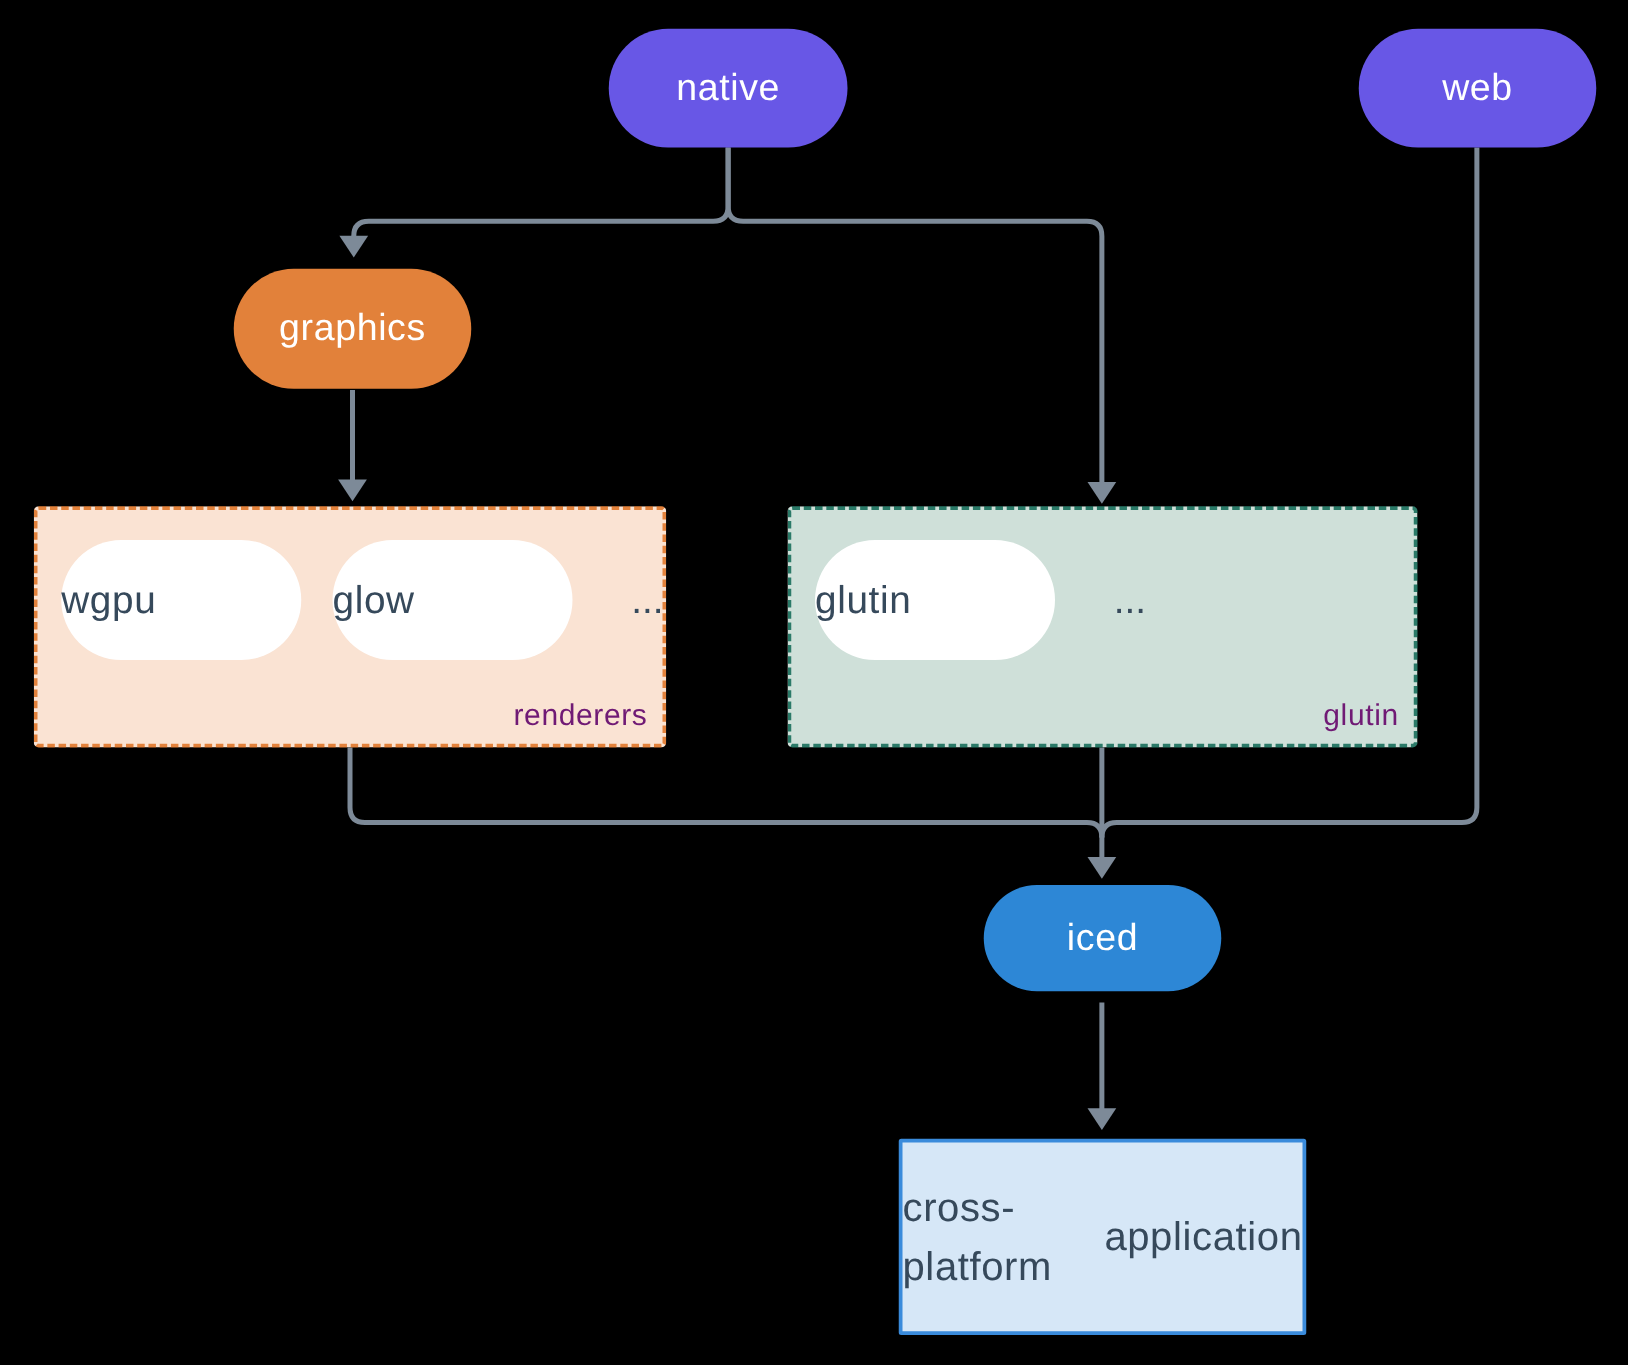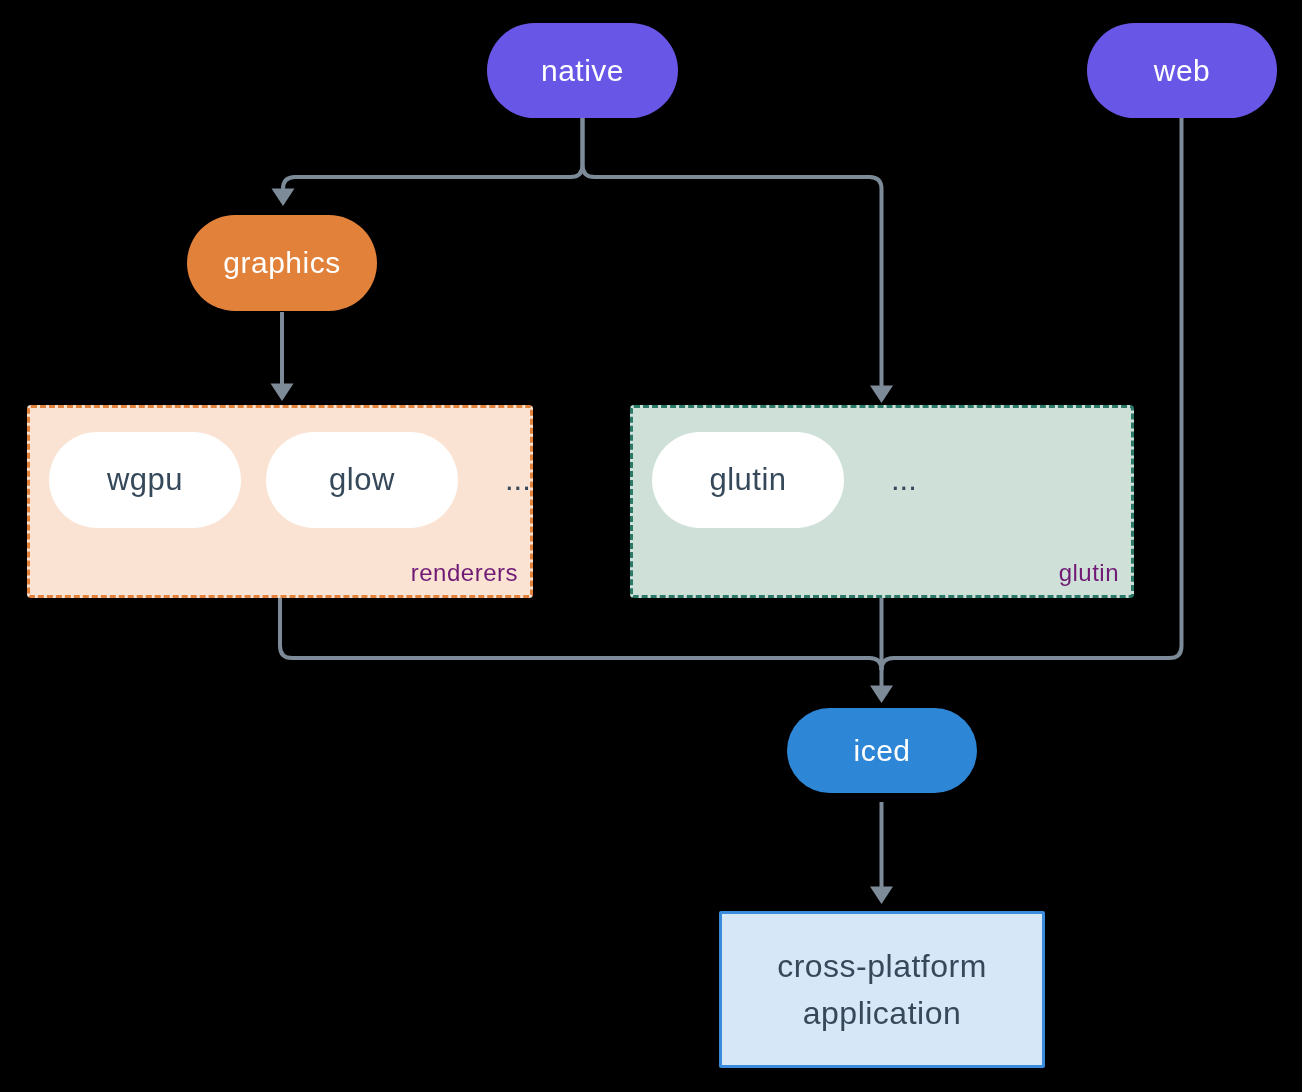--- a/index.html
+++ b/index.html
@@ -62,21 +62,21 @@
     align-items: center;
     gap: 25px;
   }
   .white-pill {
     width: 192px;
     height: 96px;
     background: #ffffff;
     border-radius: 48px;
     display: flex;
     align-items: center;
-    justify-content: center;
+    justify-content: flex-start;
     font-size: 31px;
     letter-spacing: 0.5px;
     color: #36495b;
   }
   .ellipsis {
     margin-left: 22px;
     font-size: 31px;
     color: #36495b;
   }
   .group-label {
@@ -91,21 +91,21 @@
     position: absolute;
     left: 719px;
     top: 911px;
     width: 326px;
     height: 157px;
     box-sizing: border-box;
     background: #d6e7f7;
     border: 3px solid #3a8bdb;
     border-radius: 2px;
     display: flex;
-    flex-direction: column;
+    flex-direction: row;
     align-items: center;
     justify-content: center;
     font-size: 32px;
     letter-spacing: 0.5px;
     line-height: 47px;
     color: #36495b;
   }
 </style>
 </head>
 <body>

